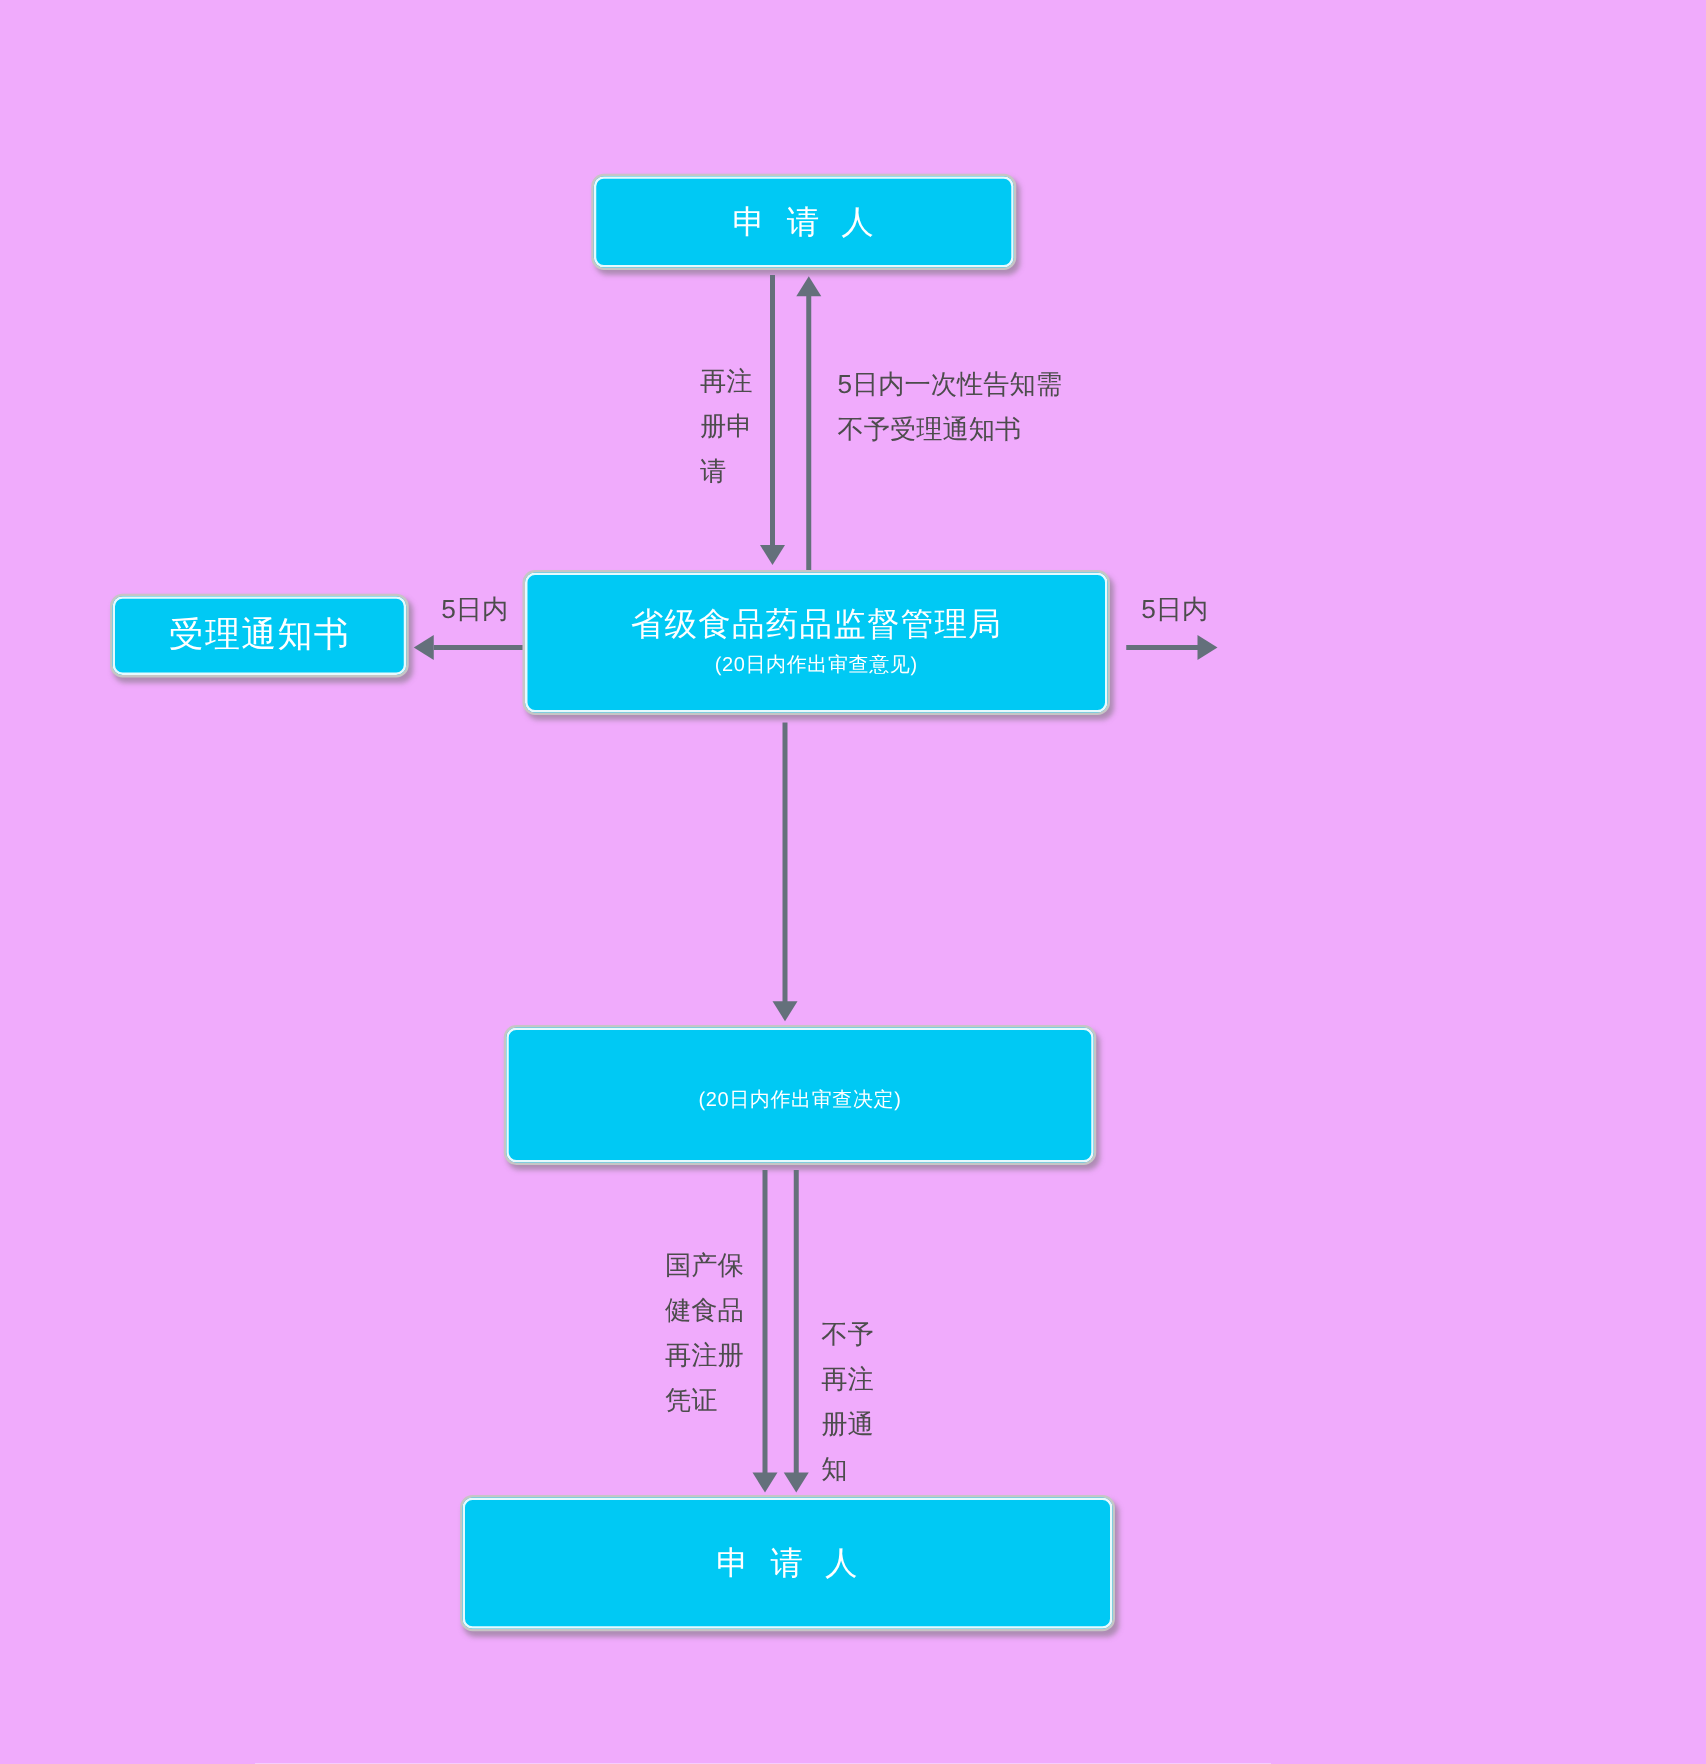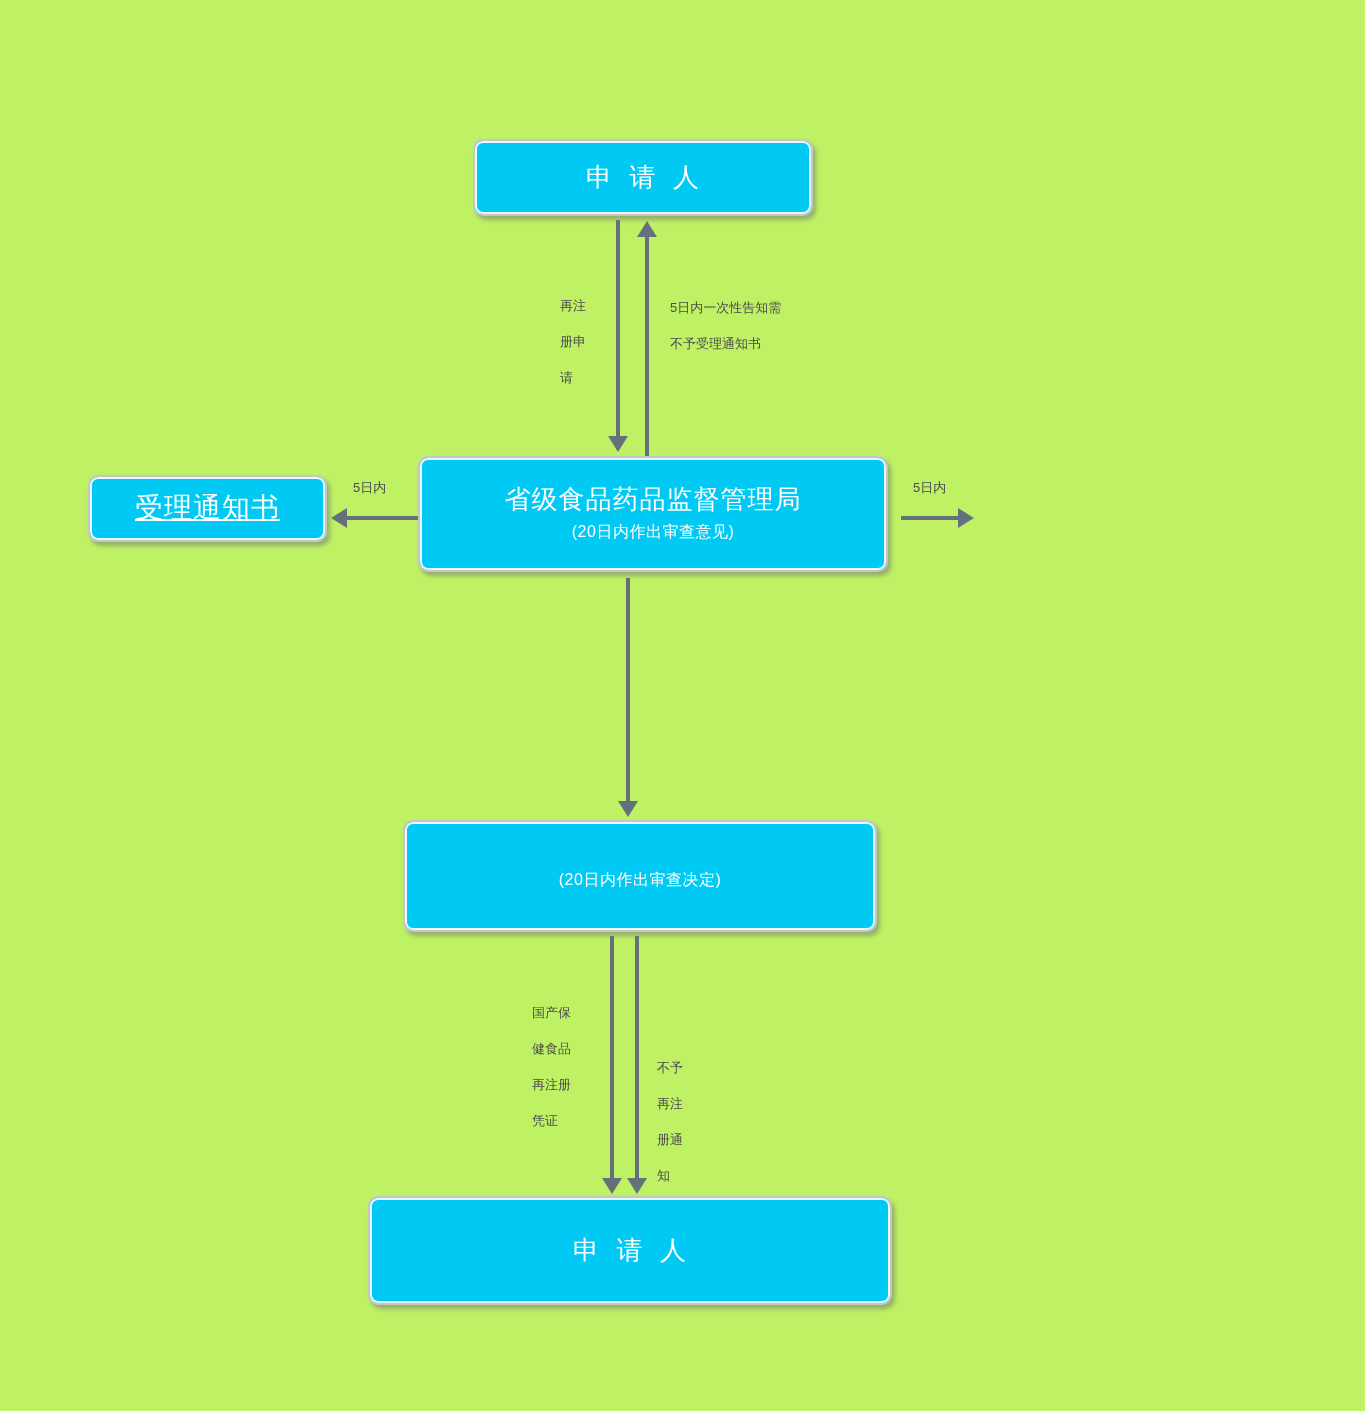--- a/index.html
+++ b/index.html
@@ -5,21 +5,21 @@
   html, body {
     margin: 0;
     padding: 0;
     background: #ffffff;
     font-family: "Liberation Sans", sans-serif;
   }
   #canvas {
     position: relative;
     width: 1365px;
     height: 1411px;
-    background: #bef264;
+    background: #f0abfc;
     overflow: hidden;
   }
   .node {
     position: absolute;
     box-sizing: border-box;
     background: var(--node-fill, #00c9f4);
     color: var(--node-text, #ffffff);
     border: 2px solid #c6c6c6;
     border-radius: 10px;
     box-shadow: inset 0 0 0 2px rgba(255,255,255,0.9), 3px 4px 4px rgba(110,110,110,0.5);
@@ -28,21 +28,21 @@
     align-items: center;
     justify-content: center;
     text-align: center;
   }
   .node-label {
     font-size: 26px;
     line-height: 1.15;
     letter-spacing: 1px;
     white-space: pre;
   }
-  .node-label.big { font-size: 28px; text-decoration: underline; }
+  .node-label.big { font-size: 28px; }
   .node-sub {
     font-size: 16px;
     margin-top: 8px;
     letter-spacing: 0.5px;
   }
   .vline {
     position: absolute;
     width: 4px;
     background: var(--arrow, #64707b);
   }
@@ -72,21 +72,21 @@
     border-right: 16px solid var(--arrow, #64707b);
   }
   .head.right {
     border-top: 10px solid transparent;
     border-bottom: 10px solid transparent;
     border-left: 16px solid var(--arrow, #64707b);
   }
   .edge-label {
     position: absolute;
     color: var(--label-text, #4c4c4c);
-    font-size: 13px;
+    font-size: 21px;
     line-height: 36px;
     white-space: nowrap;
   }
 </style>
 </head>
 <body>
 
 <div id="canvas">
 
   <div class="node" style="left:473px; top:139px; width:340px; height:77px;">

